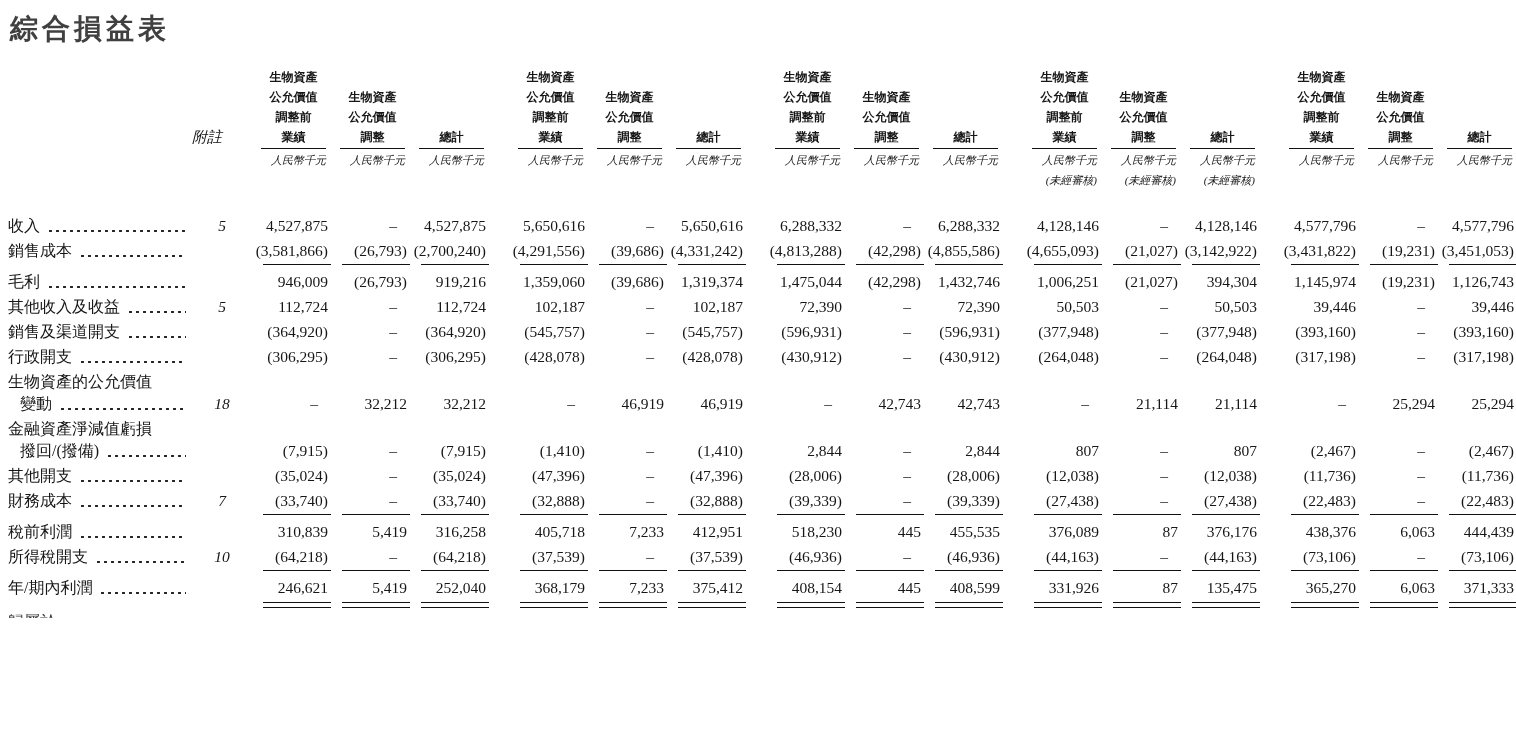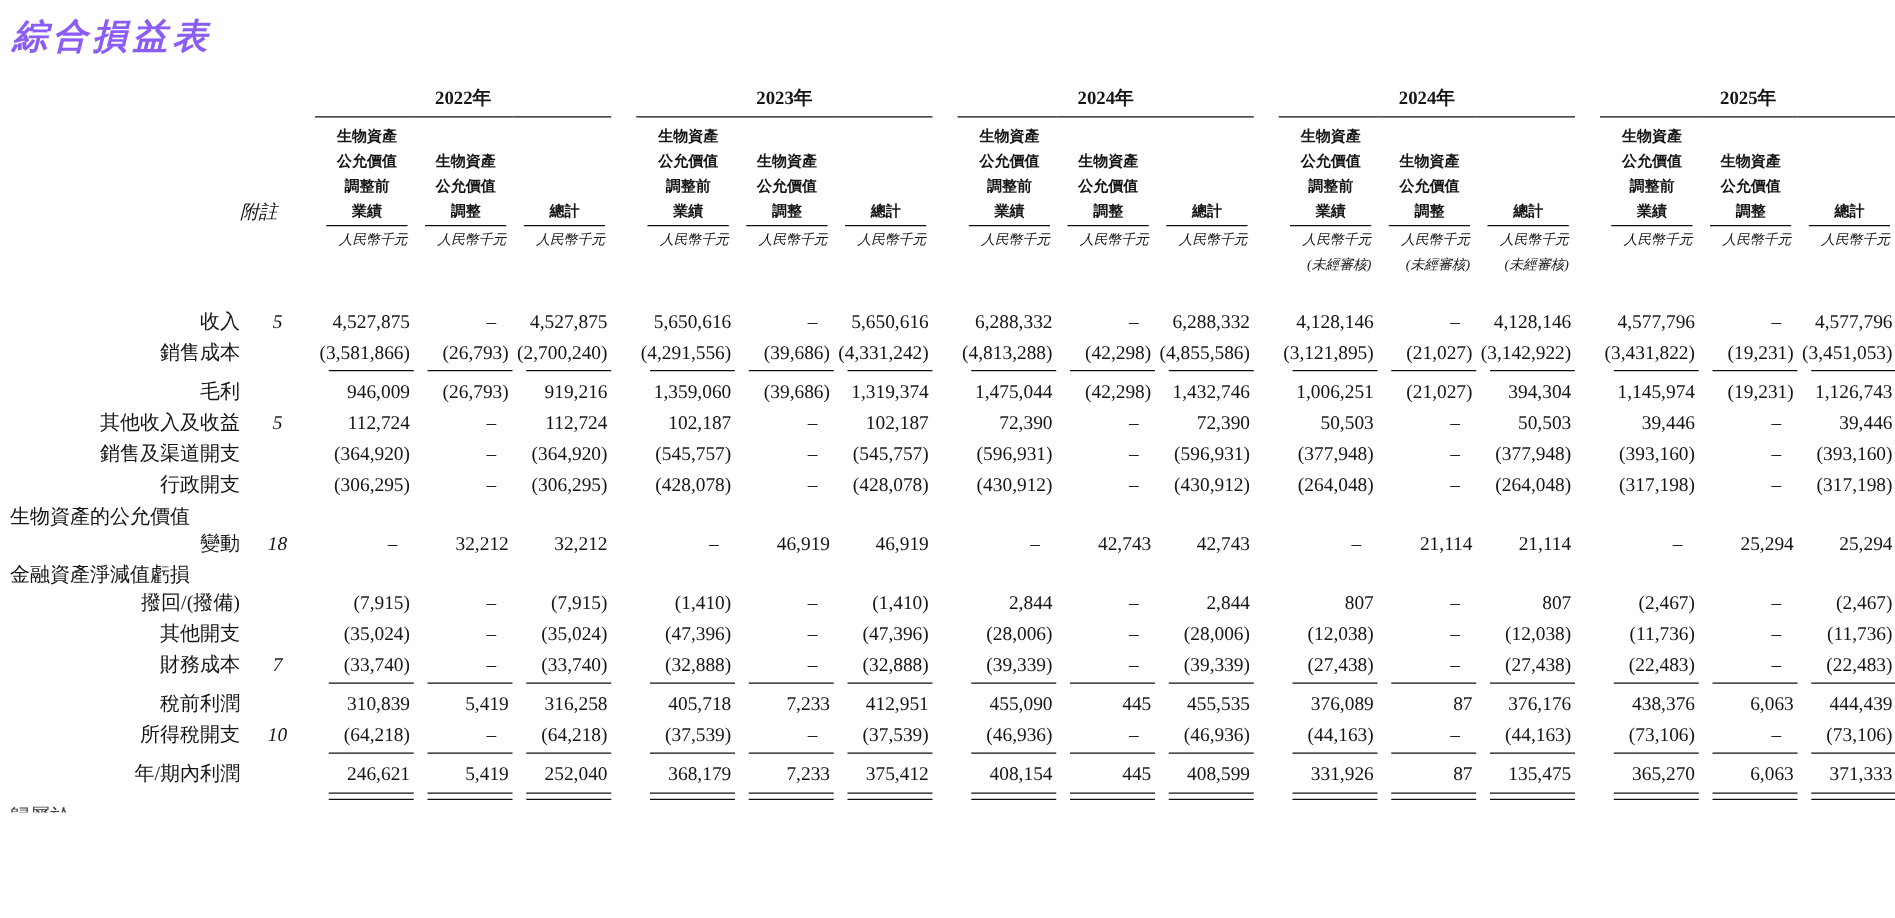--- a/index.html
+++ b/index.html
@@ -9,22 +9,21 @@
     background: #ffffff; color: #161616;
     font-family: "Liberation Serif", "DejaVu Serif", serif;
   }
   .page { width: 1516px; height: 734px; position: relative; }
   .title {
     font-family: "Liberation Sans", "DejaVu Sans", sans-serif;
     font-weight: bold;
     font-size: 28px;
     letter-spacing: 4px;
     margin: 10px 0 0 10px;
-    color: #8b5cf6;
-    font-style: italic;
+    color: #404040;
   }
   table.fin {
     border-collapse: collapse;
     table-layout: fixed;
     width: 1516px;
     margin-top: 14px;
   }
   td { vertical-align: bottom; font-size: 15.5px; color: #161616; }
 
   
@@ -51,21 +50,21 @@
   td.currency { vertical-align: top; }
   .cur-line, .unaud-line {
     text-align: right; font-style: italic; font-size: 11px;
     line-height: 18px; margin: 2px 5px 0 9px; white-space: nowrap;
   }
   tr.spacer td { height: 24px; }
 
   
   td.lbl { padding-left: 8px; font-size: 16px; line-height: 19px; }
   .pre-line { padding-bottom: 3px; }
-  .lline { display: flex; align-items: flex-end; flex-direction: column; }
+  .lline { display: flex; align-items: flex-end; }
   .lline .ind { width: 12px; flex: none; }
   .dots {
     flex: 1;
     margin: 0 6px 0 7px;
     height: 14px;
     background-image: radial-gradient(circle, #222 1.1px, transparent 1.45px);
     background-size: 7px 4px;
     background-repeat: repeat-x;
     background-position: left bottom 2px;
   }
@@ -110,32 +109,20 @@
         <col style="width: 79px;">
         <col style="width: 79px;">
         <col style="width: 79px;">
         <col style="width: 20px;">
         <col style="width: 79px;">
         <col style="width: 79px;">
         <col style="width: 79px;">
       </colgroup>
     <thead>
         <tr>
-          <td colspan="2"></td>
-          <td class="year" colspan="3">2022年</td>
-          <td></td>
-          <td class="year" colspan="3">2023年</td>
-          <td></td>
-          <td class="year" colspan="3">2024年</td>
-          <td></td>
-          <td class="year" colspan="3">2024年</td>
-          <td></td>
-          <td class="year" colspan="3">2025年</td>
-        </tr>
-        <tr>
           <td></td>
           <td class="note-h">附註</td>
           <td class="colhead">
             <div class="colhead-lines">生物資產
 公允價值
 調整前
 業績</div>
           </td>
           <td class="colhead">
             <div class="colhead-lines">生物資產
@@ -308,21 +295,21 @@
           <td class="num">(2,700,240)</td>
           <td></td>
           <td class="num">(4,291,556)</td>
           <td class="num">(39,686)</td>
           <td class="num">(4,331,242)</td>
           <td></td>
           <td class="num">(4,813,288)</td>
           <td class="num">(42,298)</td>
           <td class="num">(4,855,586)</td>
           <td></td>
-          <td class="num">(3,121,895)</td>
+          <td class="num">(4,655,093)</td>
           <td class="num">(21,027)</td>
           <td class="num">(3,142,922)</td>
           <td></td>
           <td class="num">(3,431,822)</td>
           <td class="num">(19,231)</td>
           <td class="num">(3,451,053)</td>
         </tr>
         <tr class="rule">
           <td></td>
           <td></td>
@@ -666,21 +653,21 @@
           </td>
           <td class="note-c"></td>
           <td class="num">310,839</td>
           <td class="num">5,419</td>
           <td class="num">316,258</td>
           <td></td>
           <td class="num">405,718</td>
           <td class="num">7,233</td>
           <td class="num">412,951</td>
           <td></td>
-          <td class="num">455,090</td>
+          <td class="num">518,230</td>
           <td class="num">445</td>
           <td class="num">455,535</td>
           <td></td>
           <td class="num">376,089</td>
           <td class="num">87</td>
           <td class="num">376,176</td>
           <td></td>
           <td class="num">438,376</td>
           <td class="num">6,063</td>
           <td class="num">444,439</td>

